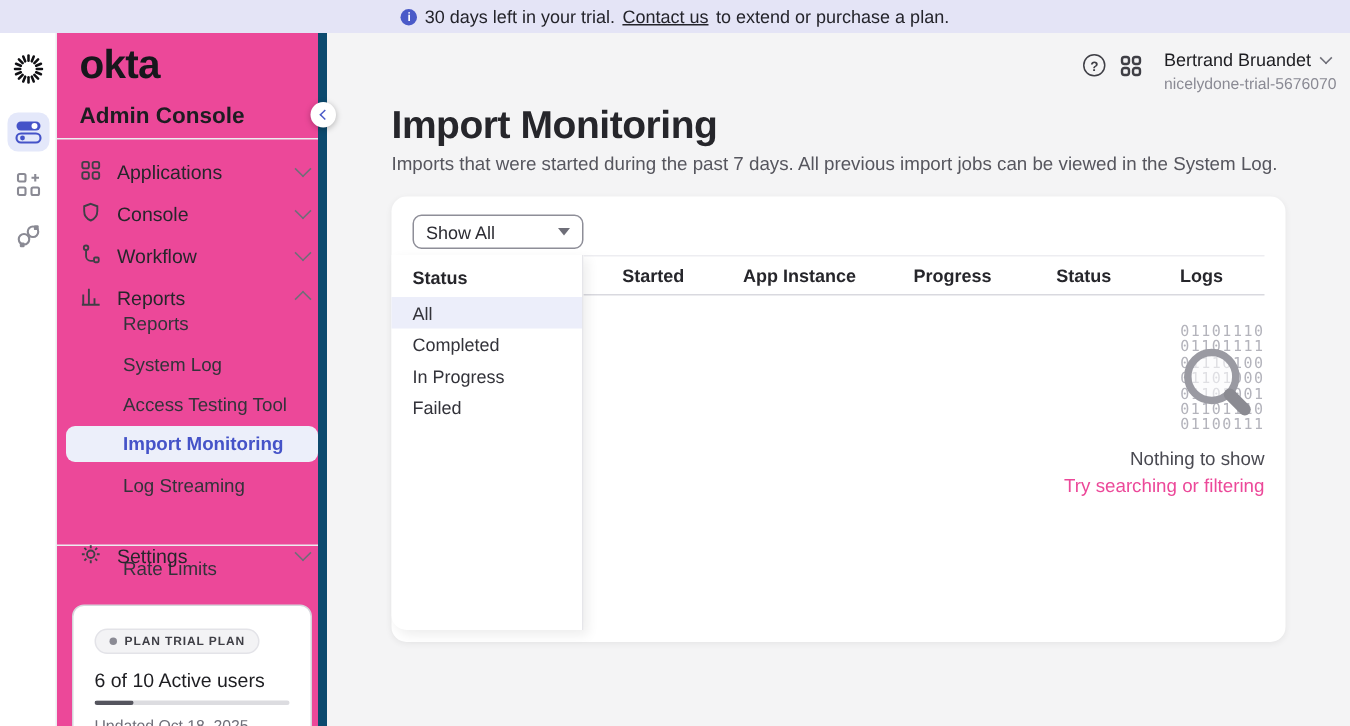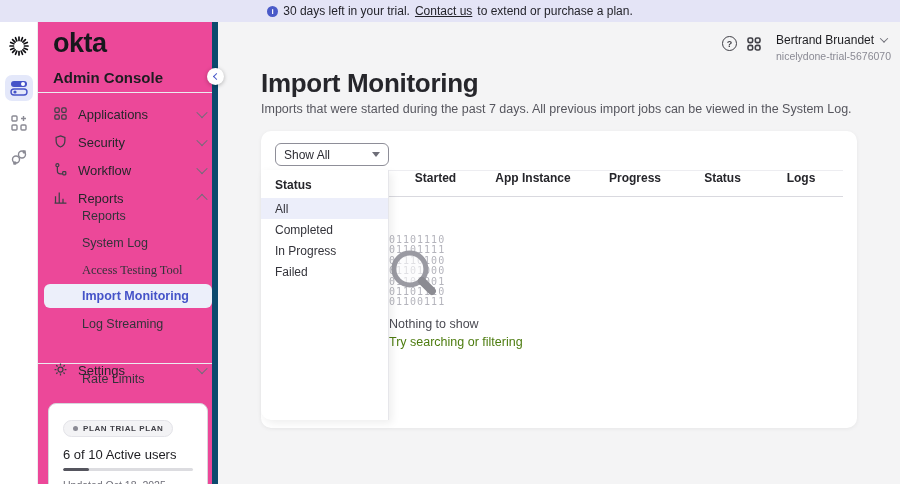--- a/index.html
+++ b/index.html
@@ -70,30 +70,30 @@
                 background:#fff; display:flex; align-items:center; font-size:12px; color:#2c2c33; padding:0 8px; cursor:pointer; z-index:3; }
   .select-box .grow { flex:1; }
   .tri-down { width:0; height:0; border-left:4px solid transparent; border-right:4px solid transparent; border-top:5px solid #6e6e78; }
 
   .menu { position:absolute; left:0; top:39px; width:128px; height:250px; background:#fff; z-index:2;
           border-right:1px solid #e6e6ea; box-shadow:3px 3px 8px rgba(0,0,0,.07); border-bottom-left-radius:10px; }
   .menu-header { padding:8px 0 6px 14px; font-size:12px; font-weight:700; color:#26262b; }
   .menu-opt { height:21px; display:flex; align-items:center; padding-left:14px; font-size:12px; color:#33333a; cursor:pointer; }
   .menu-opt.selected { background:#eceefa; }
 
-  .thead { position:absolute; left:128px; top:39px; width:454px; height:27px; display:flex; align-items:flex-start;
+  .thead { position:absolute; left:128px; top:39px; width:454px; height:27px; display:flex; align-items:center;
            border-top:1px solid #ededf1; border-bottom:1px solid #d9d9df; }
   .thead .col { font-size:12px; font-weight:700; color:#26262b; text-align:center; }
 
-  .empty { position:absolute; left:128px; top:104px; width:454px; text-align:left; }
+  .empty { position:absolute; left:128px; top:86px; width:454px; text-align:right; }
   .binary-art { position:relative; display:inline-block; font-family:"DejaVu Sans Mono", monospace; font-size:10px;
                 line-height:10.4px; letter-spacing:1px; color:#b4b4bc; }
   .binary-art svg { position:absolute; left:50%; top:2px; transform:translateX(-58%); }
   .empty-line1 { margin-top:8px; font-size:12.5px; color:#4a4a52; }
-  .empty-line2 { margin-top:4px; font-size:12.5px; color:#4d7c0f; }
+  .empty-line2 { margin-top:4px; font-size:12.5px; color:#ec4899; }
 </style>
 </head>
 <body>
 
 <div class="banner">
   <span class="info-dot">i</span>
   <span>30 days left in your trial.</span>
   <a>Contact us</a>
   <span>to extend or purchase a plan.</span>
 </div>
@@ -173,21 +173,21 @@
     <span class="grow"></span>
       <span class="chev down"></span>
   </div>
 
   <div class="nav-item" style="top:106px;">
     <span class="nav-icon">
       <svg width="15" height="15" viewBox="0 0 24 24" fill="none" stroke="currentColor" stroke-width="2">
         <path d="M12 3l7 2.6v5.1c0 5-3 8.6-7 10.1-4-1.5-7-5.1-7-10.1V5.6z"></path>
       </svg>
     </span>
-    <span>Security</span>
+    <span>Console</span>
     <span class="grow"></span>
       <span class="chev down"></span>
   </div>
 
   <div class="nav-item" style="top:134px;">
     <span class="nav-icon">
       <svg width="15" height="15" viewBox="0 0 24 24" fill="none" stroke="currentColor" stroke-width="2">
         <circle cx="7" cy="5" r="2.4"></circle>
         <path d="M7 8v6a5 5 0 0 0 5 5h3"></path>
         <rect x="15.5" y="15.5" width="5" height="5" rx="1.2"></rect>
@@ -208,21 +208,21 @@
     <span class="grow"></span>
       <span class="chev up"></span>
   </div>
 
   <div class="sub-item" style="top:182px;">
       <span>Reports</span>
     </div>
   <div class="sub-item" style="top:209px;align-items:center;">
       <span>System Log</span>
     </div>
-  <div class="sub-item" style="top:236px;font-family:Liberation Serif, serif;">
+  <div class="sub-item" style="top:236px;">
       <span>Access Testing Tool</span>
     </div>
   <div class="sub-item active" style="top:262px;">
       <span>Import Monitoring</span>
     </div>
   <div class="sub-item" style="top:290px;">
       <span>Log Streaming</span>
     </div>
   <div class="sub-item" style="top:317px;margin-top:28px;">
       <span>Rate Limits</span>

